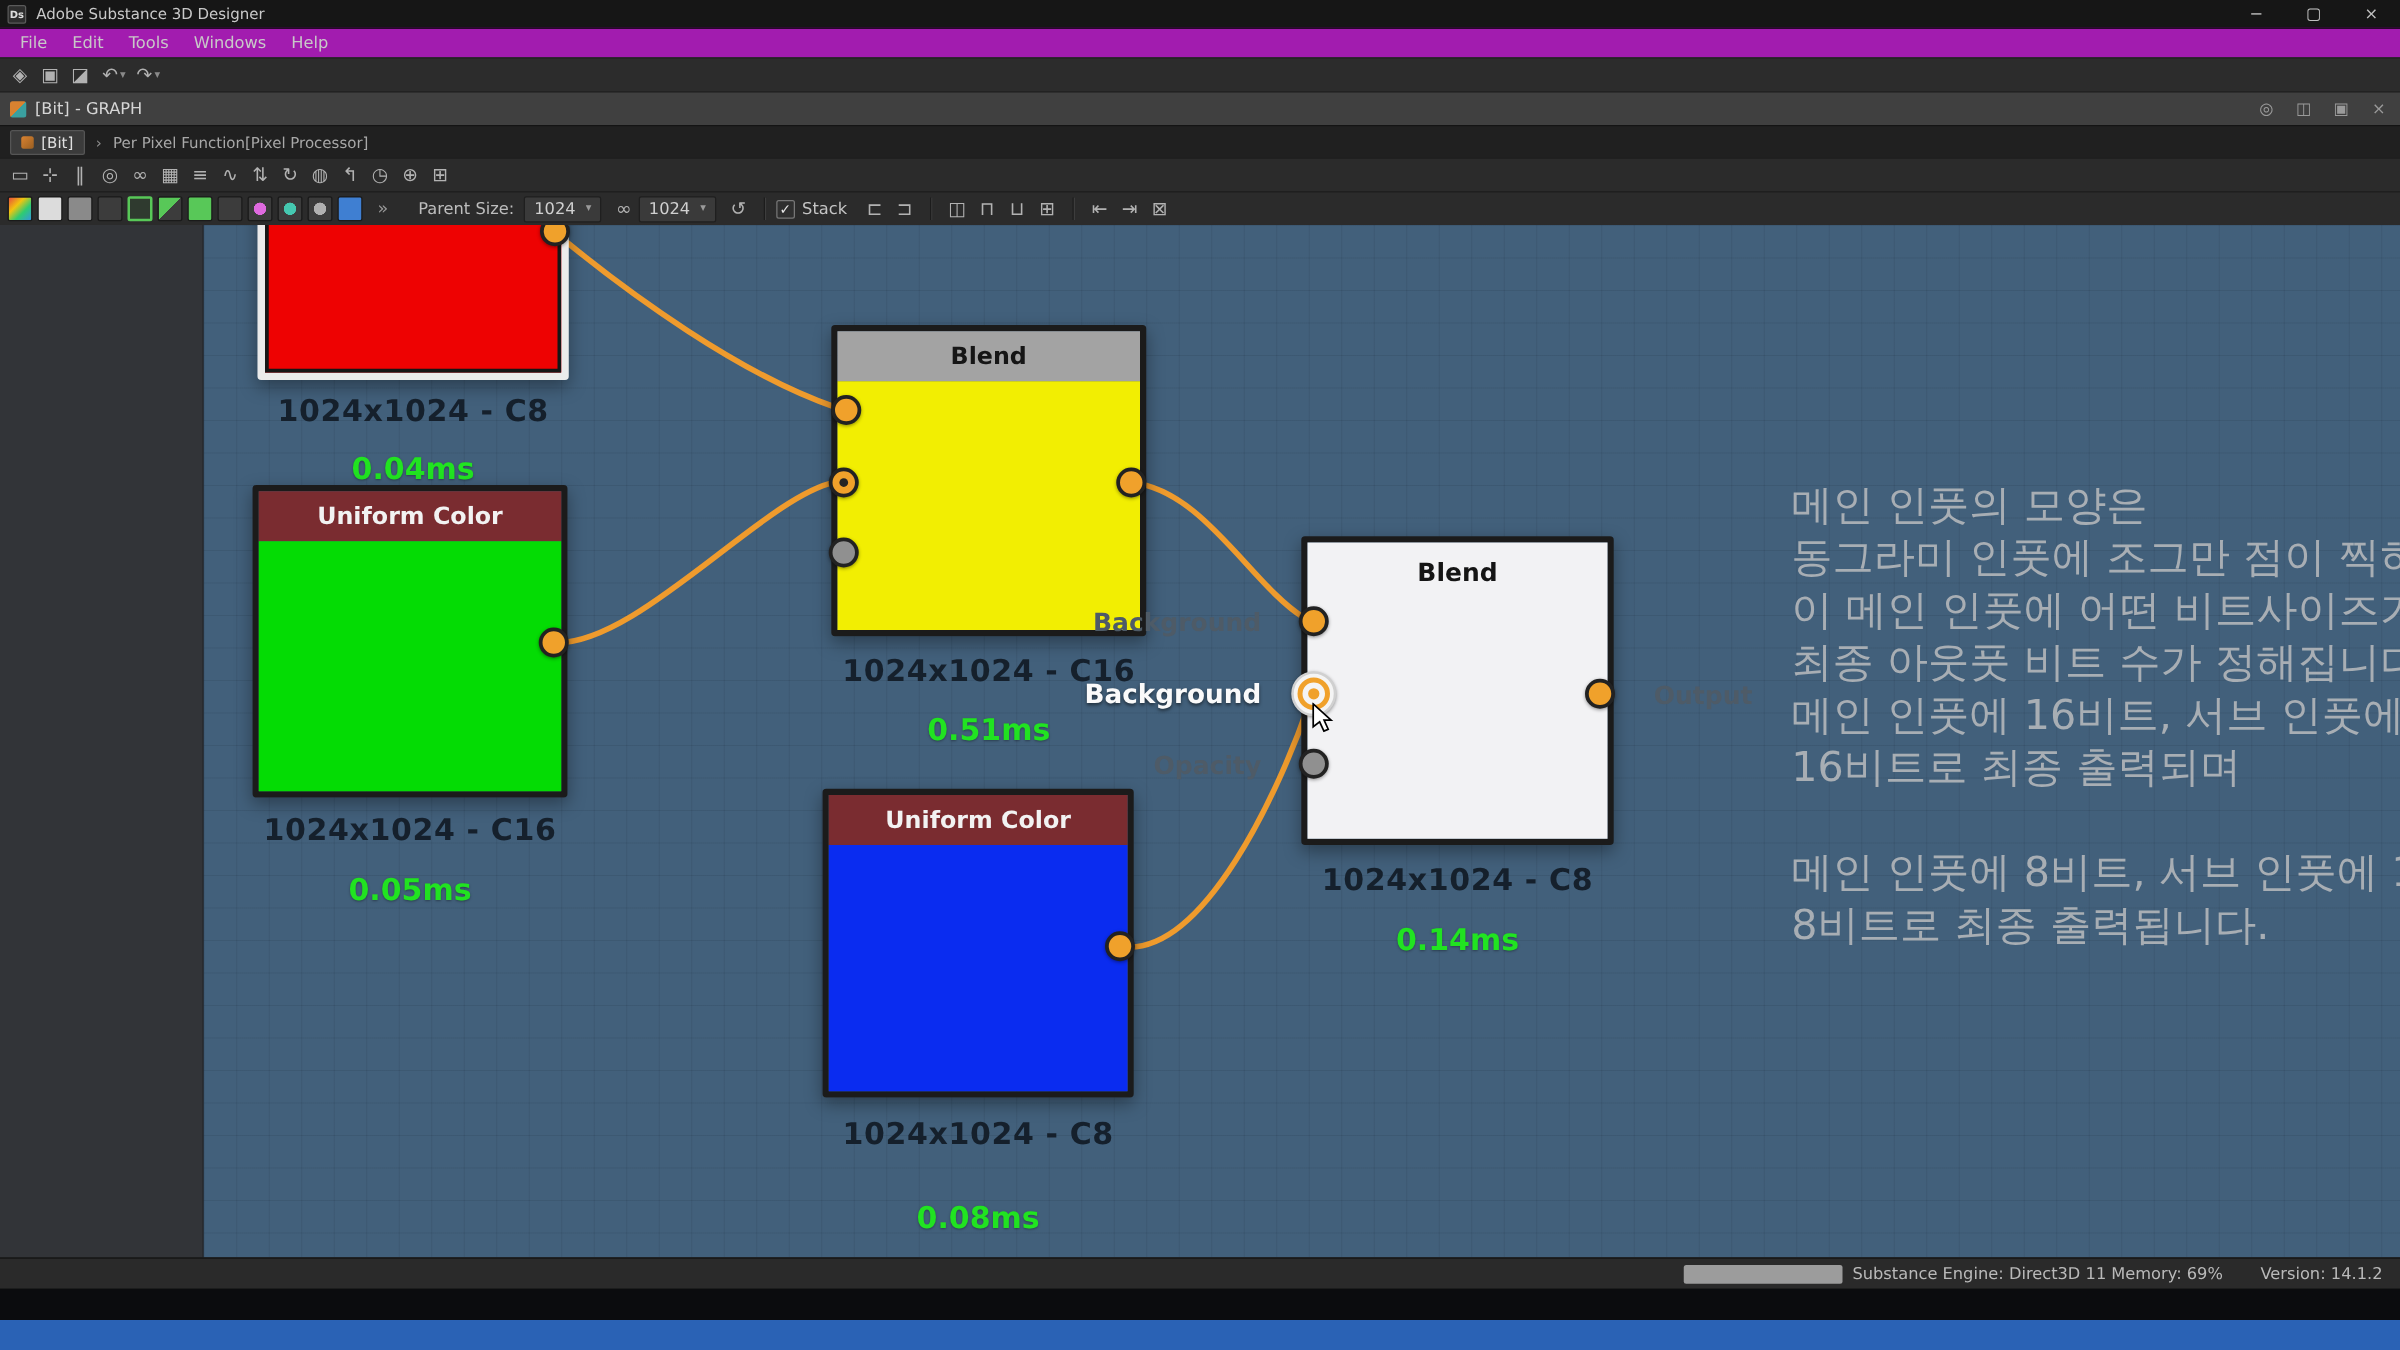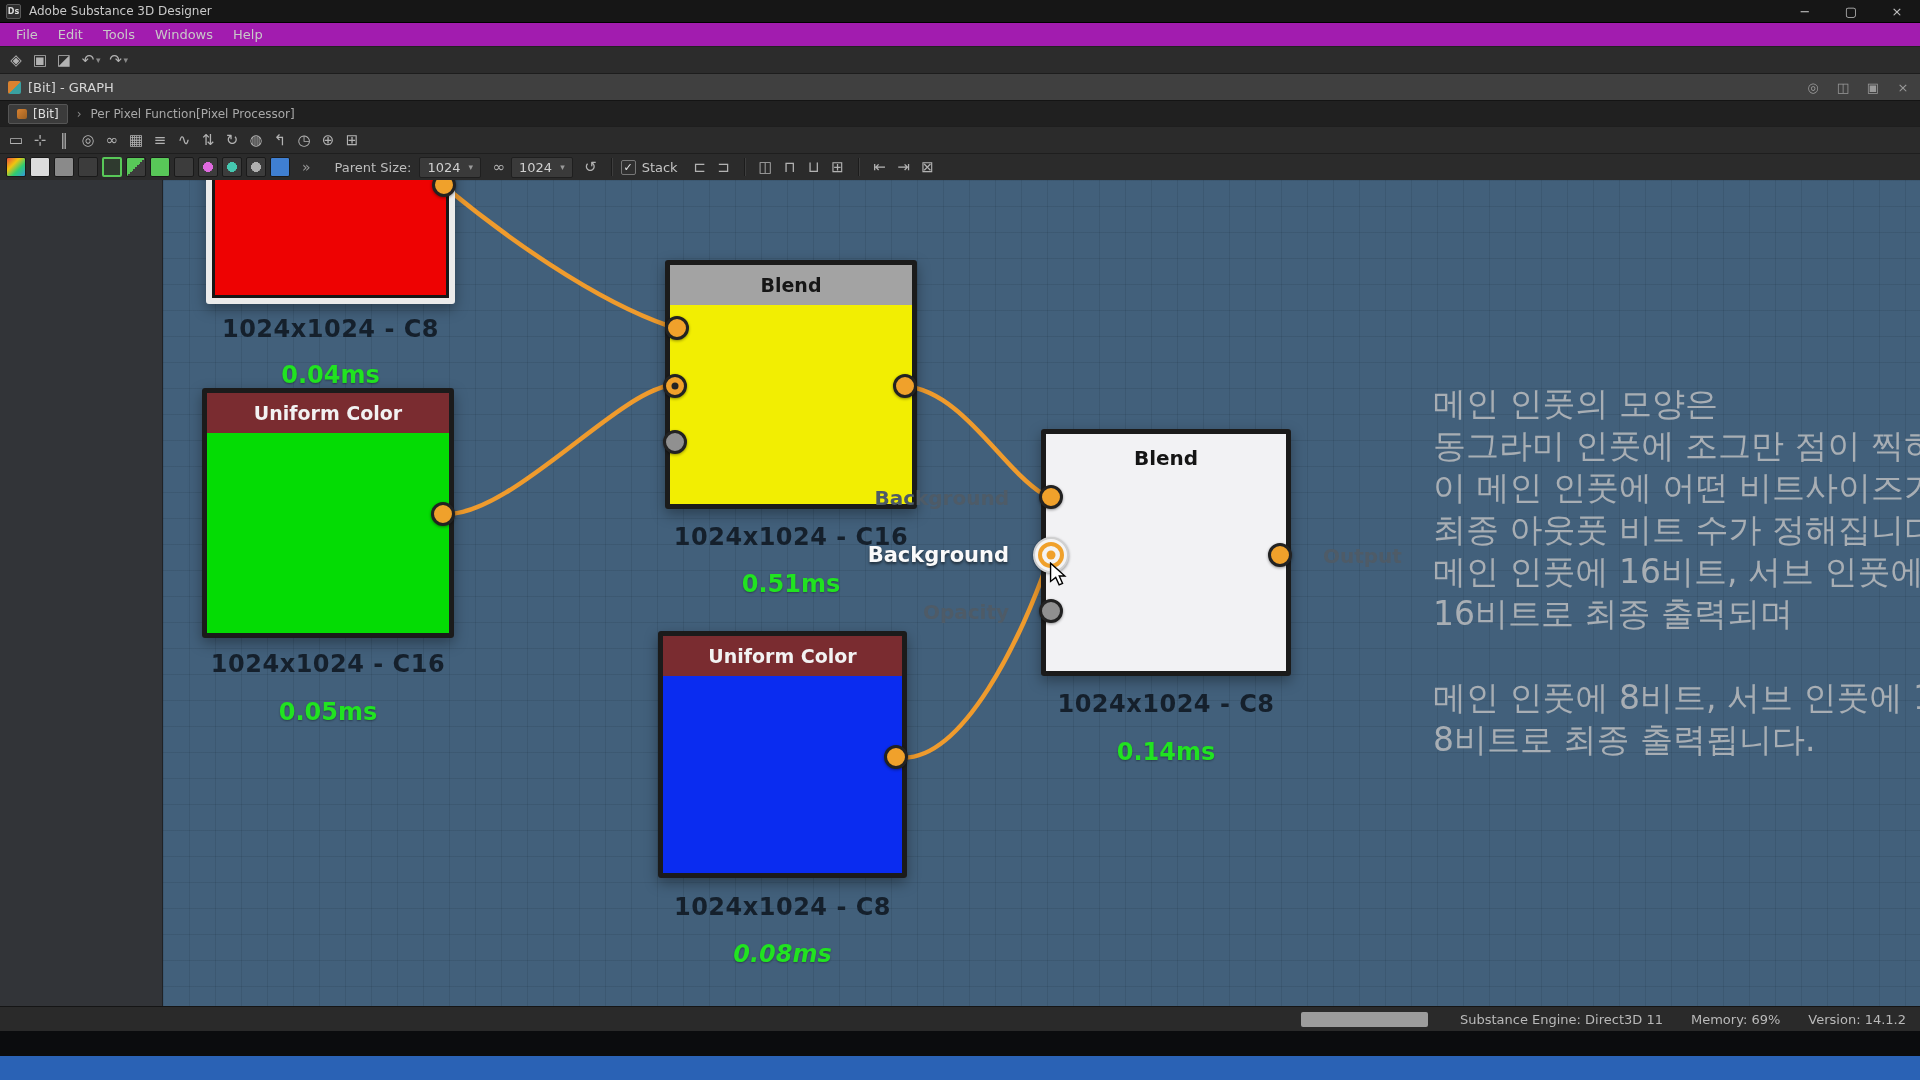--- a/index.html
+++ b/index.html
@@ -94,23 +94,23 @@
 
   .portlabel { position:absolute; font-size:20px; font-weight:700; color:#4e5b67; }
   .portlabel.right { width:180px; text-align:right; }
   .portlabel.hl { color:#fafafa; font-size:21px; text-shadow:0 2px 3px rgba(0,0,0,0.55); }
 
   .note { position:absolute; left:1270px; top:203px; color:#a8aeb4; font-size:33px; line-height:42px; white-space:nowrap; }
   .note-p2 { margin-top:42px; }
 
   .statusbar { position:absolute; left:0; top:1006px; width:100%; height:25px; background:#2a2a2a;
                border-top:1px solid #151515; display:flex; align-items:center; justify-content:flex-end;
-               padding-right:14px; font-size:13px; color:#b9b9b9; gap:28px; }
+               padding-right:14px; font-size:13px; color:#b9b9b9; gap:4px; }
   .progress { width:127px; height:15px; background:#9c9c9c; border-radius:2px; margin-right:4px; }
-  .ver { }
+  .ver { margin-left:26px; }
   .bottom-strip { position:absolute; left:0; top:1031px; width:100%; height:25px; background:#0b0c0e; }
   .taskbar { position:absolute; left:0; top:1056px; width:100%; height:24px; background:#2a62b5; }
 
   .cursor { position:absolute; left:884px; top:382px; z-index:50; }
 </style>
 </head>
 <body>
 
 <div class="titlebar">
   <div class="app-logo">Ds</div>
@@ -250,21 +250,21 @@
     <div class="node-body below-header" style=";background:#f2ee02"></div>
   </div>
   <div class="caption" style="left:502px; width:252px; top:343px;">1024x1024 - C16</div>
   <div class="time" style="left:502px; width:252px; top:390px;">0.51ms</div>
 
   <div class="node node-blue">
     <div class="node-header header-maroon">Uniform Color</div>
     <div class="node-body below-header" style=";background:#0a2cf0"></div>
   </div>
   <div class="caption" style="left:495px; width:249px; top:713px;">1024x1024 - C8</div>
-  <div class="time" style="left:495px; width:249px; top:760px;font-style:italic;">0.08ms</div>
+  <div class="time" style="left:495px; width:249px; top:780px;">0.08ms</div>
 
   <div class="node node-white">
     <div class="node-body" style=";background:#f2f2f4"></div>
     <div class="white-title">Blend</div>
   </div>
   <div class="caption" style="left:878px; width:250px; top:510px;">1024x1024 - C8</div>
   <div class="time" style="left:878px; width:250px; top:558px;">0.14ms</div>
 
   <div class="port orange" style="left:281px; top:5px;"></div>
   <div class="port orange" style="left:280px; top:334px;"></div>

